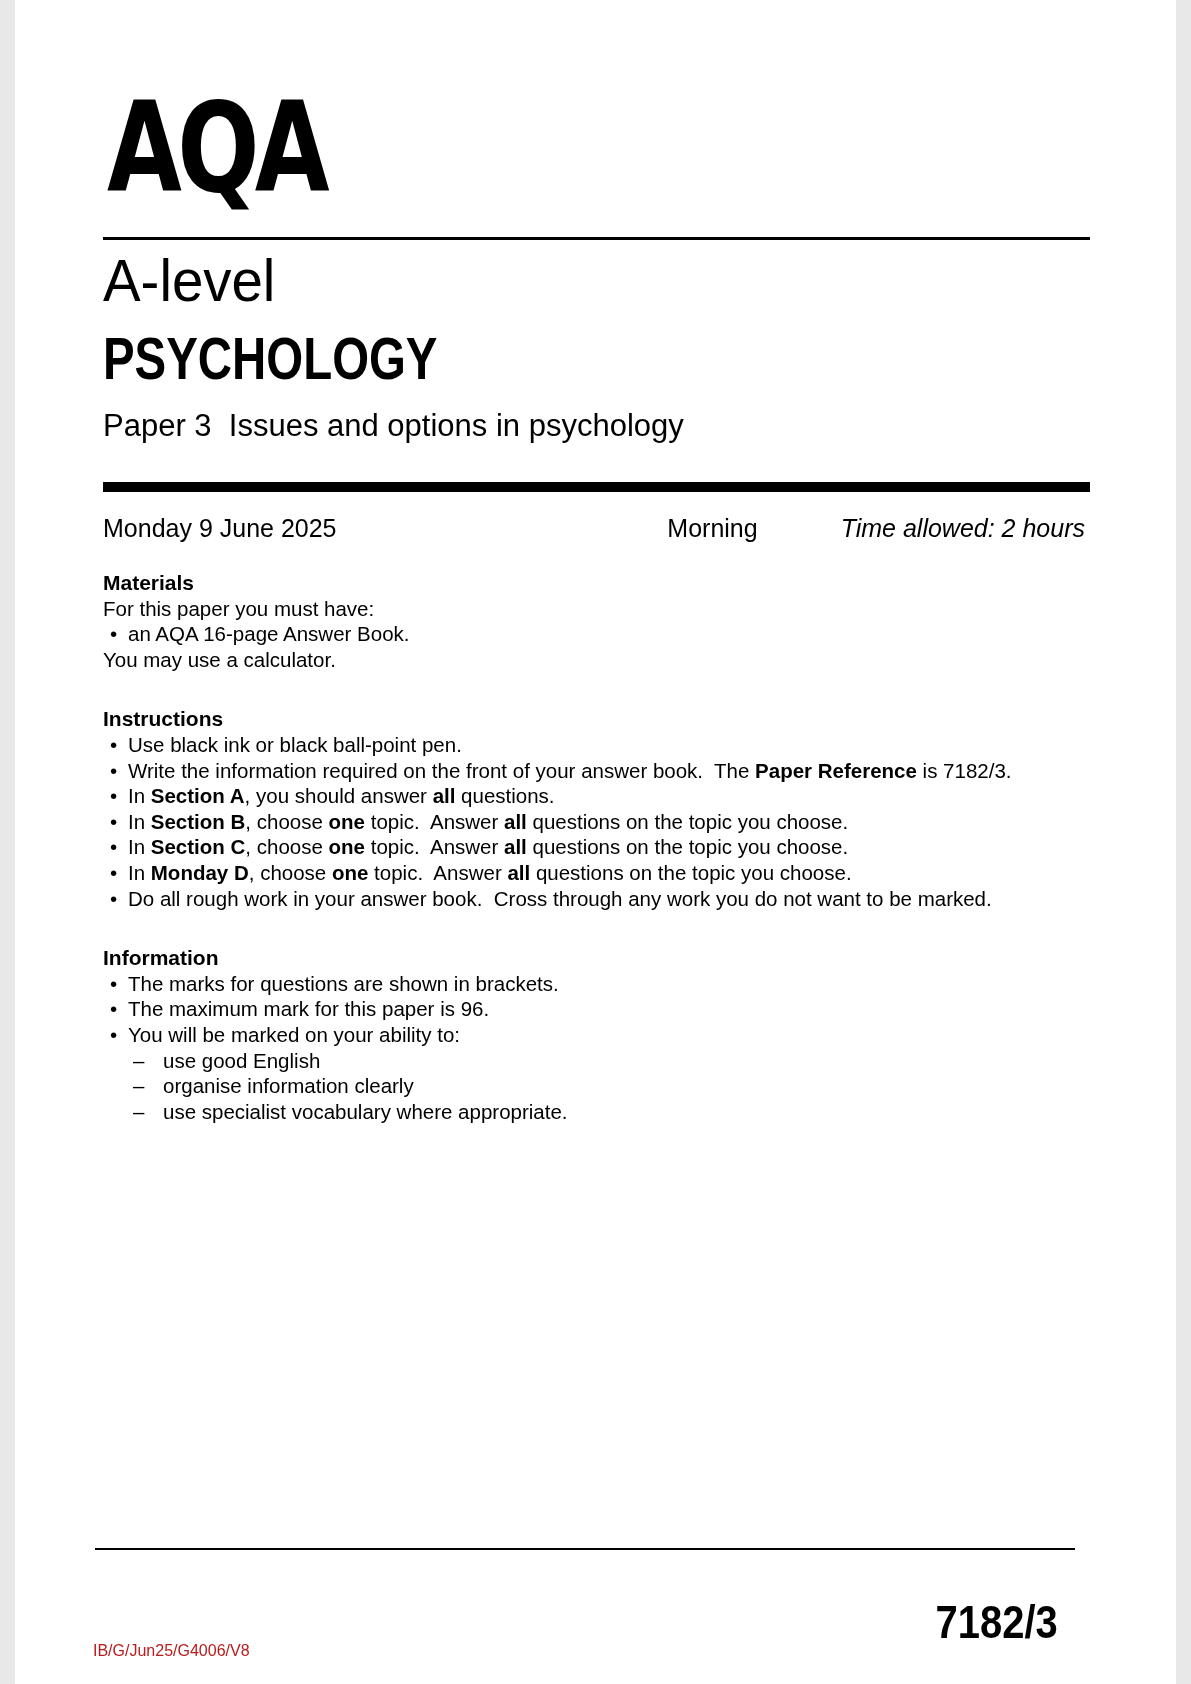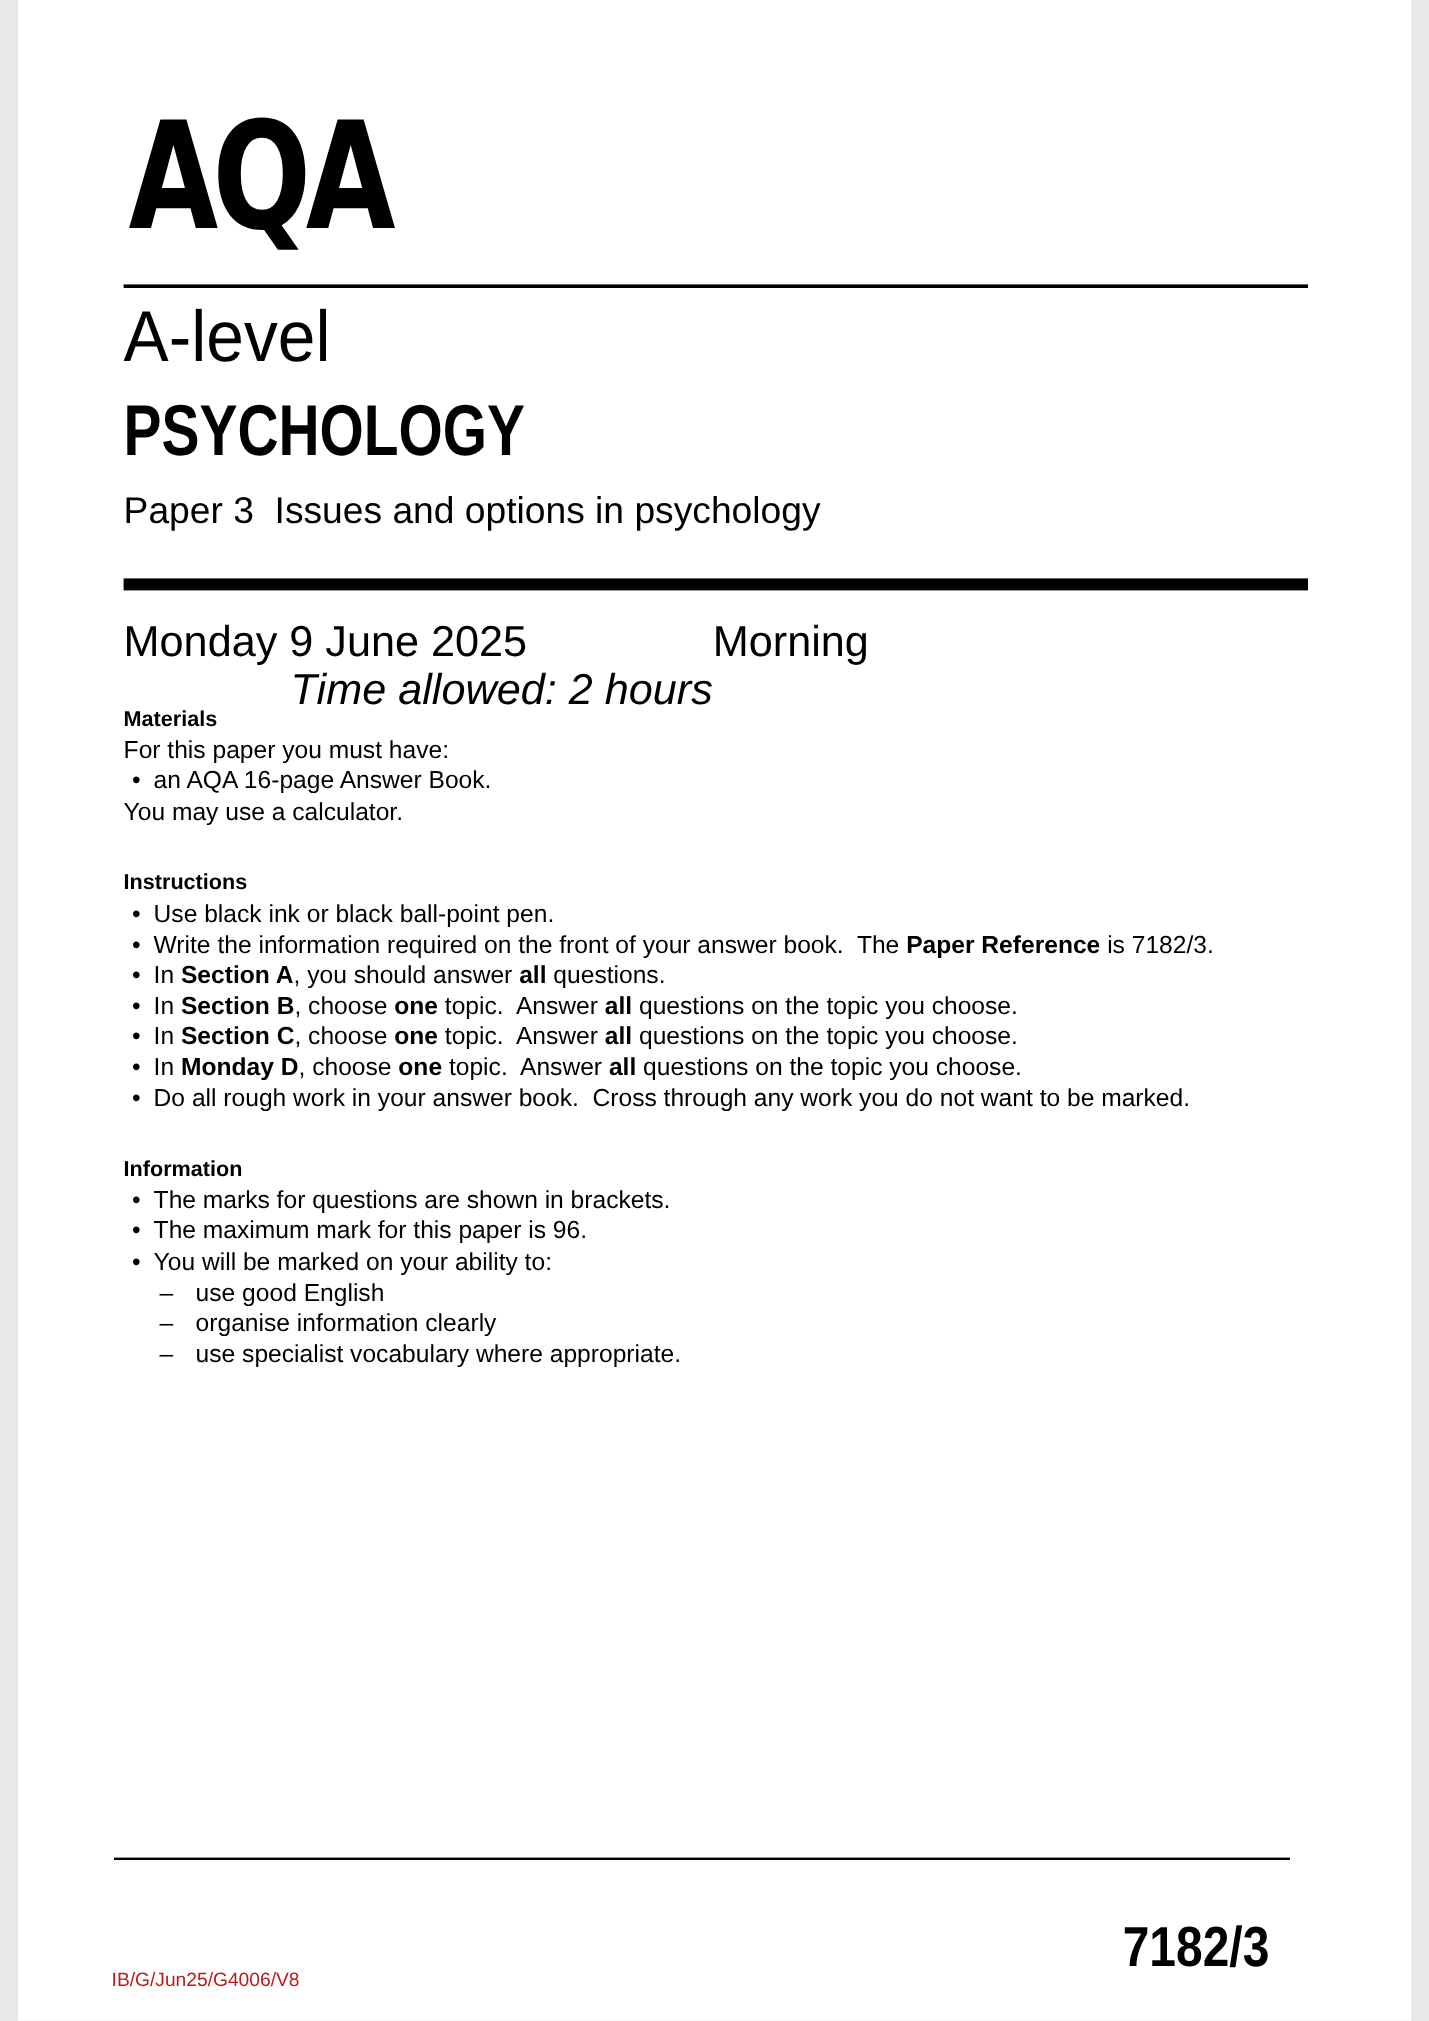--- a/index.html
+++ b/index.html
@@ -45,34 +45,34 @@
     position:absolute; left:88px; top:407px;
     font-size:31px; line-height:1.2;
     white-space:pre;
   }
   .bar {
     position:absolute; left:88px; right:86px; top:482px;
     height:10px; background:#000;
   }
   .meta-row {
     position:absolute; left:88px; right:91px; top:515px;
-    display:grid; grid-template-columns:1fr 1fr;
-    font-size:36px; line-height:1.1;
+    display:grid; grid-template-columns:1fr 1fr 1fr;
+    font-size:25px; line-height:1.1;
   }
   .meta-date    { text-align:left;  white-space:pre; }
-  .meta-session { text-align:left;white-space:pre; }
+  .meta-session { text-align:right;white-space:pre; }
   .meta-time    { text-align:right; white-space:pre;font-style:italic; }
 
   
   .sections {
     position:absolute; left:88px; top:570px; width:1014px;
     font-size:20.5px; line-height:25.6px;
   }
   .section + .section { margin-top:34px; }
-  .section-heading { font-weight:bold; font-size:18px;margin-top:17px; }
+  .section-heading { font-weight:bold; font-size:21px; }
   .line { display:flex; white-space:pre-wrap; }
   .line .marker { flex:0 0 auto; }
   .line.bullet .marker { width:25px; padding-left:7px; box-sizing:border-box; }
   .line.dash { padding-left:30px; }
   .line.dash .marker { width:30px; }
   .line .txt { flex:1 1 auto; }
   .line .txt b { font-weight:bold; }
 
   
   .rule-bottom {

